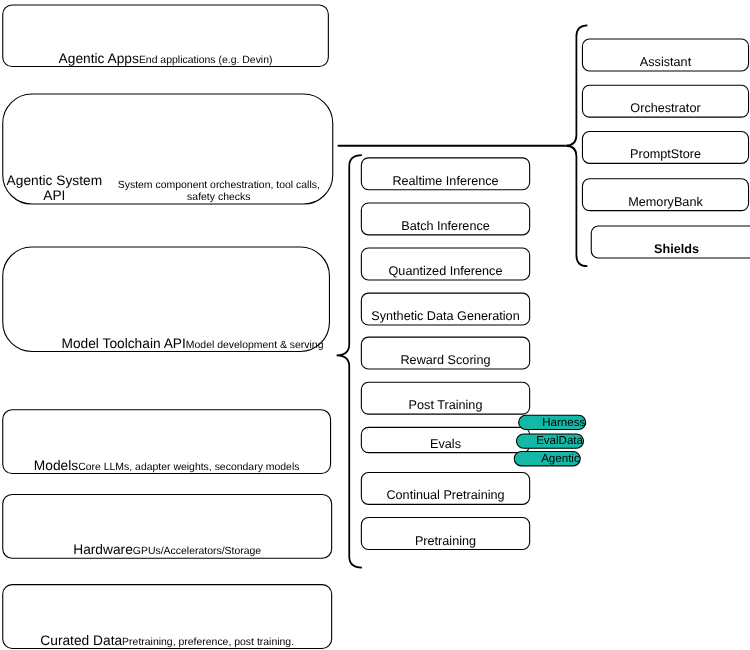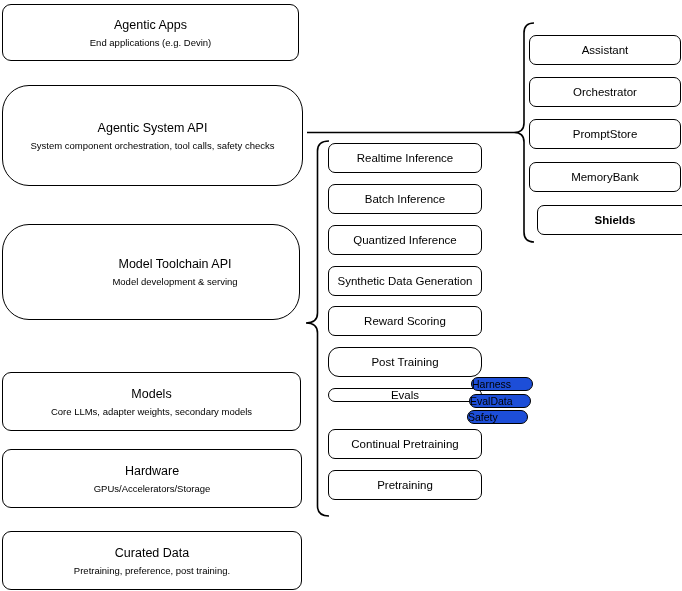--- a/index.html
+++ b/index.html
@@ -3,32 +3,32 @@
 <meta charset="utf-8">
 <style>
   html,body { margin:0; padding:0; background:#ffffff; }
   .canvas {
     position:relative; width:682px; height:591px; background:#ffffff;
     font-family:"Liberation Sans", sans-serif; color:#000; overflow:hidden;
   }
   .connector-layer { position:absolute; left:0; top:0; width:682px; height:591px; z-index:1; }
   .box {
     position:absolute; box-sizing:border-box; background:#ffffff;
-    border:1.6px solid #000; display:flex; flex-direction:column;
-    align-items:center; justify-content:center; text-align:center; z-index:2;
+    border:1.6px solid #000; display:flex; flex-direction:row;
+    align-items:flex-end; justify-content:center; text-align:center; z-index:2;
   }
   .lbox .title { font-size:12.5px; line-height:14px; }
   .lbox .sub   { font-size:9.5px;  line-height:11px; margin-top:5px; }
   .lbox.small  { border-radius:9px; }
   .lbox.big    { border-radius:27px; }
   .sbox { border-radius:7px; font-size:11.5px; line-height:13px; }
   .pill {
-    position:absolute; box-sizing:border-box; background:#1d4ed8;
+    position:absolute; box-sizing:border-box; background:#14b8a6;
     border:1.4px solid #000; border-radius:8px; display:flex;
-    align-items:center; justify-content:flex-start;
+    align-items:center; justify-content:flex-end;
     font-size:10.5px; line-height:11px; z-index:3;
   }
 </style>
 </head>
 <body>
 
 <div class="canvas">
 
   <svg class="connector-layer" viewBox="0 0 682 591" fill="none" stroke="#000000" stroke-width="1.6">
     <path d="M 307 132.5 L 514 132.5"></path>
@@ -74,41 +74,41 @@
   </div>
   <div class="box sbox" style="left:328px; top:225px; width:154px; height:30px;">
     <span>Quantized Inference</span>
   </div>
   <div class="box sbox" style="left:328px; top:266px; width:154px; height:30px;">
     <span>Synthetic Data Generation</span>
   </div>
   <div class="box sbox" style="left:328px; top:306px; width:154px; height:30px;">
     <span>Reward Scoring</span>
   </div>
-  <div class="box sbox" style="left:328px; top:347px; width:154px; height:30px;border-radius:11px;">
+  <div class="box sbox" style="left:328px; top:347px; width:154px; height:30px;">
     <span>Post Training</span>
   </div>
-  <div class="box sbox" style="left:328px; top:388px; width:154px; height:14px;">
+  <div class="box sbox" style="left:328px; top:388px; width:154px; height:24px;">
     <span>Evals</span>
   </div>
   <div class="box sbox" style="left:328px; top:429px; width:154px; height:30px;">
     <span>Continual Pretraining</span>
   </div>
   <div class="box sbox" style="left:328px; top:470px; width:154px; height:30px;">
     <span>Pretraining</span>
   </div>
 
   <div class="pill" style="left:471px; top:377px; width:62px; height:14px;">
     <span>Harness</span>
   </div>
   <div class="pill" style="left:469px; top:394px; width:62px; height:14px;">
     <span>EvalData</span>
   </div>
   <div class="pill" style="left:467px; top:410px; width:61px; height:14px;">
-    <span>Safety</span>
+    <span>Agentic</span>
   </div>
 
   <div class="box sbox" style="left:529px; top:77px; width:152px; height:30px;">
     <span>Orchestrator</span>
   </div>
   <div class="box sbox" style="left:529px; top:35px; width:152px; height:30px;">
     <span>Assistant</span>
   </div>
   <div class="box sbox" style="left:529px; top:119px; width:152px; height:30px;">
     <span>PromptStore</span>

